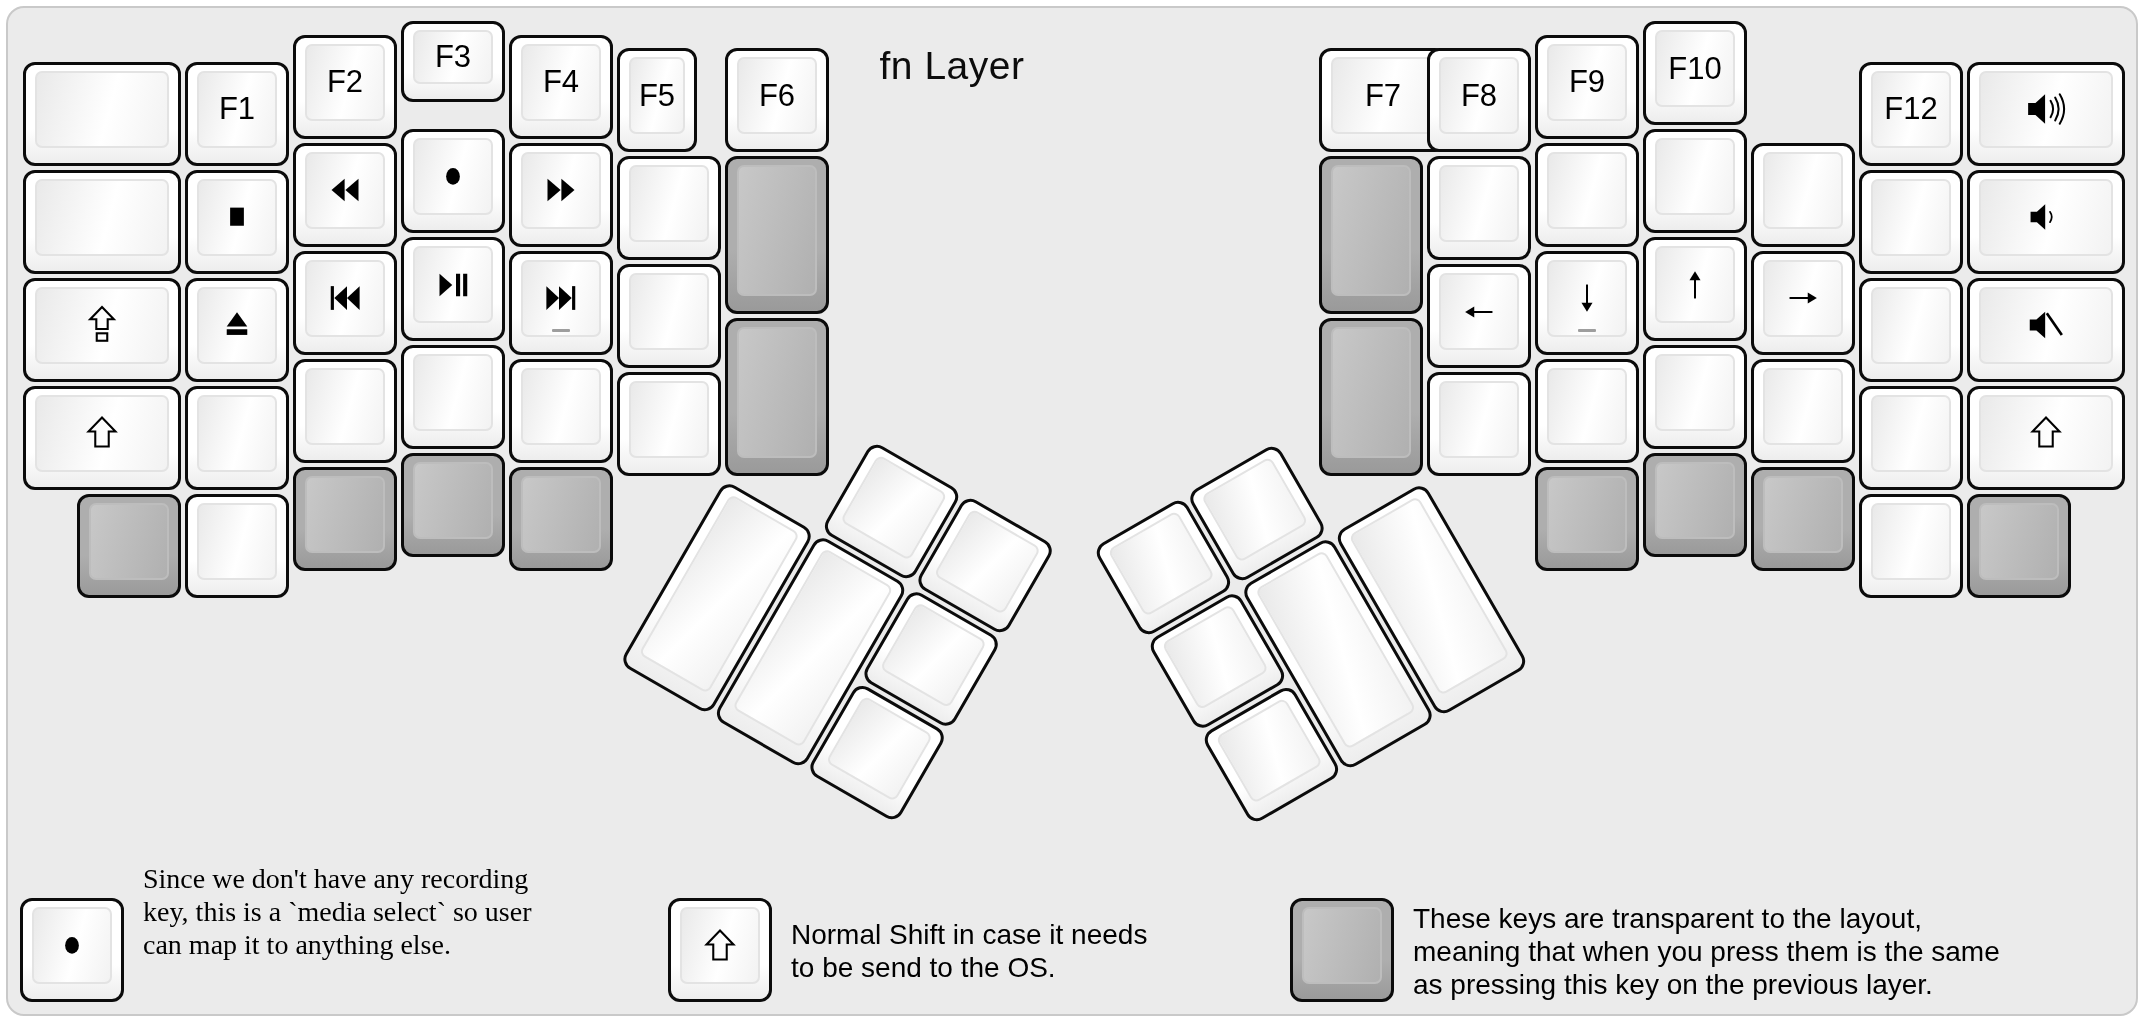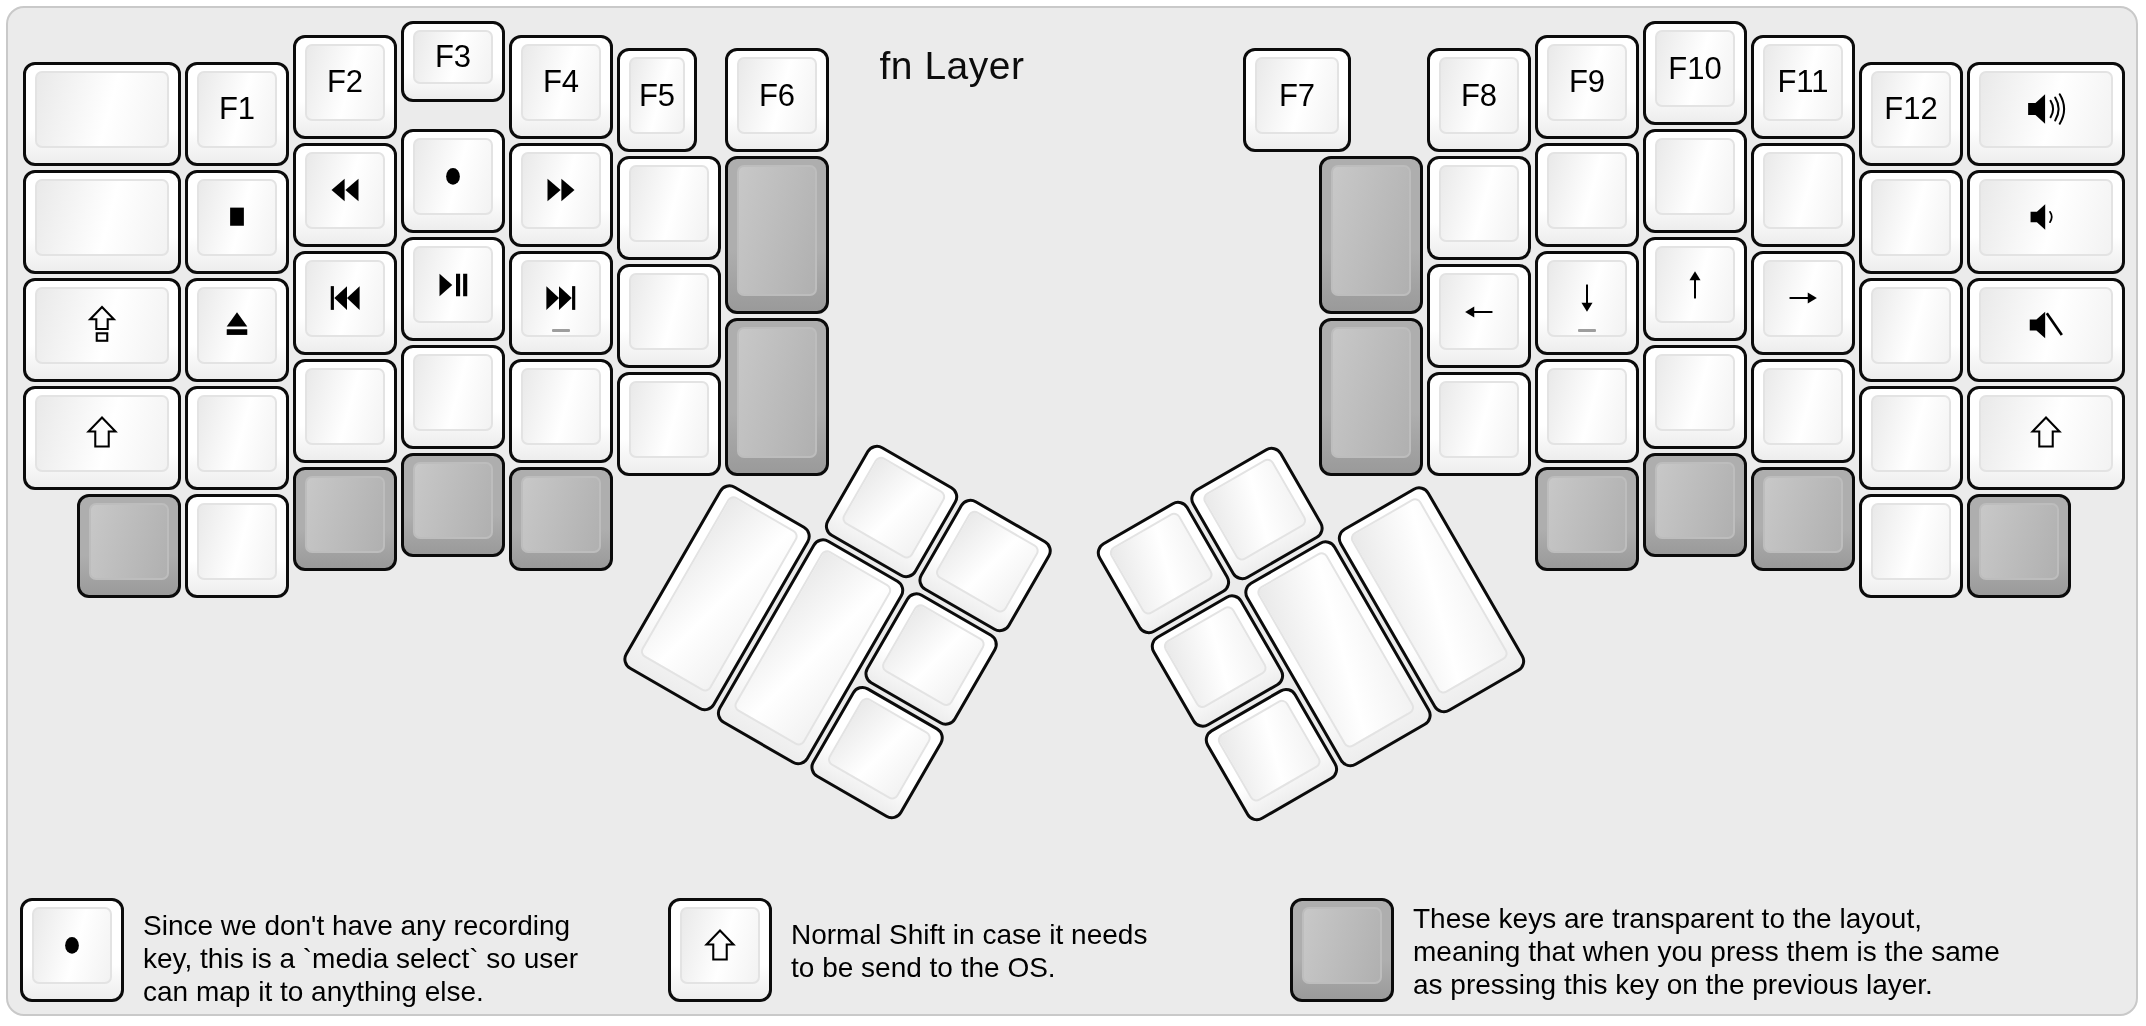--- a/index.html
+++ b/index.html
@@ -176,21 +176,21 @@
       <div class="keytop">
         <span class="label">F6</span>
       </div>
     </div>
     <div class="key gray" style="width: 104px; height: 158px; left: 725px; top: 156px;">
       <div class="keytop"></div>
     </div>
     <div class="key gray" style="width: 104px; height: 158px; left: 725px; top: 318px;">
       <div class="keytop"></div>
     </div>
-    <div class="key white" style="width: 108px; height: 104px; left: 1243px; top: 48px;">
+    <div class="key white" style="width: 128px; height: 104px; left: 1319px; top: 48px;">
       <div class="keytop">
         <span class="label">F7</span>
       </div>
     </div>
     <div class="key gray" style="width: 104px; height: 158px; left: 1319px; top: 156px;">
       <div class="keytop"></div>
     </div>
     <div class="key gray" style="width: 104px; height: 158px; left: 1319px; top: 318px;">
       <div class="keytop"></div>
     </div>
@@ -250,25 +250,20 @@
           <line x1="24" y1="41" x2="24" y2="14" stroke="#000" stroke-width="2.6"></line>
           <path d="M24 6.5 L17 18 H31 Z"></path>
         </svg>
       </div>
     </div>
     <div class="key white" style="width: 104px; height: 104px; left: 1643px; top: 345px;">
       <div class="keytop"></div>
     </div>
     <div class="key gray" style="width: 104px; height: 104px; left: 1643px; top: 453px;">
       <div class="keytop"></div>
-    </div>
-    <div class="key white" style="width: 104px; height: 104px; left: 1751px; top: 34.5px;">
-      <div class="keytop">
-        <span class="label">F11</span>
-      </div>
     </div>
     <div class="key white" style="width: 104px; height: 104px; left: 1751px; top: 142.5px;">
       <div class="keytop"></div>
     </div>
     <div class="key white" style="width: 104px; height: 104px; left: 1751px; top: 250.5px;">
       <div class="keytop">
         <svg viewBox="0 0 48 48" width="38" height="38" fill="#000">
           <line x1="7" y1="24" x2="34" y2="24" stroke="#000" stroke-width="2.6"></line>
           <path d="M41.5 24 L30 17 V31 Z"></path>
         </svg>
@@ -374,21 +369,21 @@
       </div>
     </div>
     <div>
       <div class="key white" style="width: 104px; height: 104px; left: 20px; top: 898px;">
         <div class="keytop">
           <svg viewBox="0 0 48 48" width="30" height="30" fill="#000">
             <ellipse cx="24" cy="23" rx="11" ry="13.5"></ellipse>
           </svg>
         </div>
       </div>
-      <div class="legend-text" style="left: 143px; top: 909px;">
+      <div class="legend-text" style="left: 143px; top: 862px; font-family: Liberation Serif, serif;">
         <div>Since we don't have any recording</div>
         <div>key, this is a `media select` so user</div>
         <div>can map it to anything else.</div>
       </div>
     </div>
     <div>
       <div class="key white" style="width: 104px; height: 104px; left: 668px; top: 898px;">
         <div class="keytop">
           <svg viewBox="0 0 48 48" width="38" height="38" fill="#000">
             <path d="M24 4.5 L41 22 H32.5 V41 H15.5 V22 H7 Z" fill="none" stroke="#000" stroke-width="2.6"></path>

